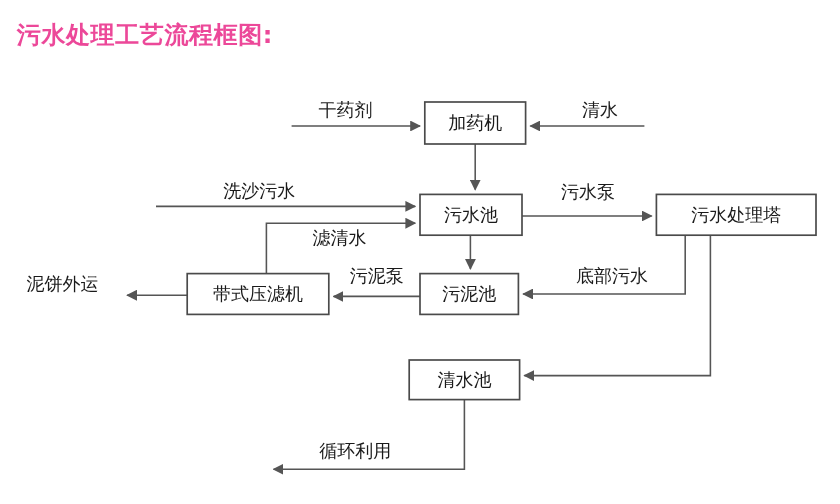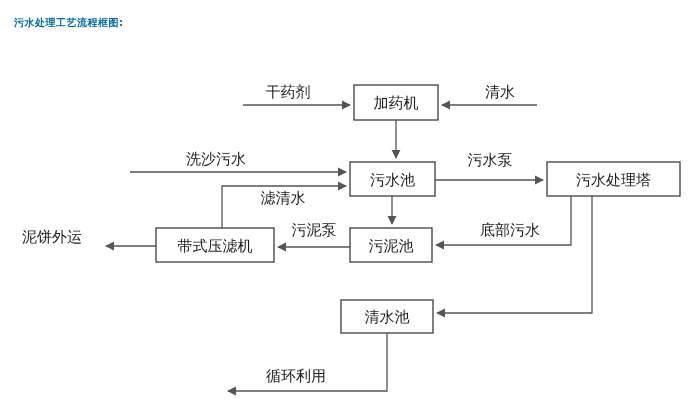--- a/index.html
+++ b/index.html
@@ -15,23 +15,23 @@
     position: relative;
     width: 700px;
     height: 420px;
     background: #ffffff;
     overflow: hidden;
   }
   #diagram-title {
     position: absolute;
     left: 14px;
     top: 16px;
-    font-size: 10px;
+    font-size: 20px;
     font-weight: bold;
-    color: #0369a1;
+    color: #ec4899;
     letter-spacing: 0.5px;
     white-space: nowrap;
   }
   svg#flow {
     position: absolute;
     left: 0;
     top: 0;
     width: 700px;
     height: 420px;
   }

